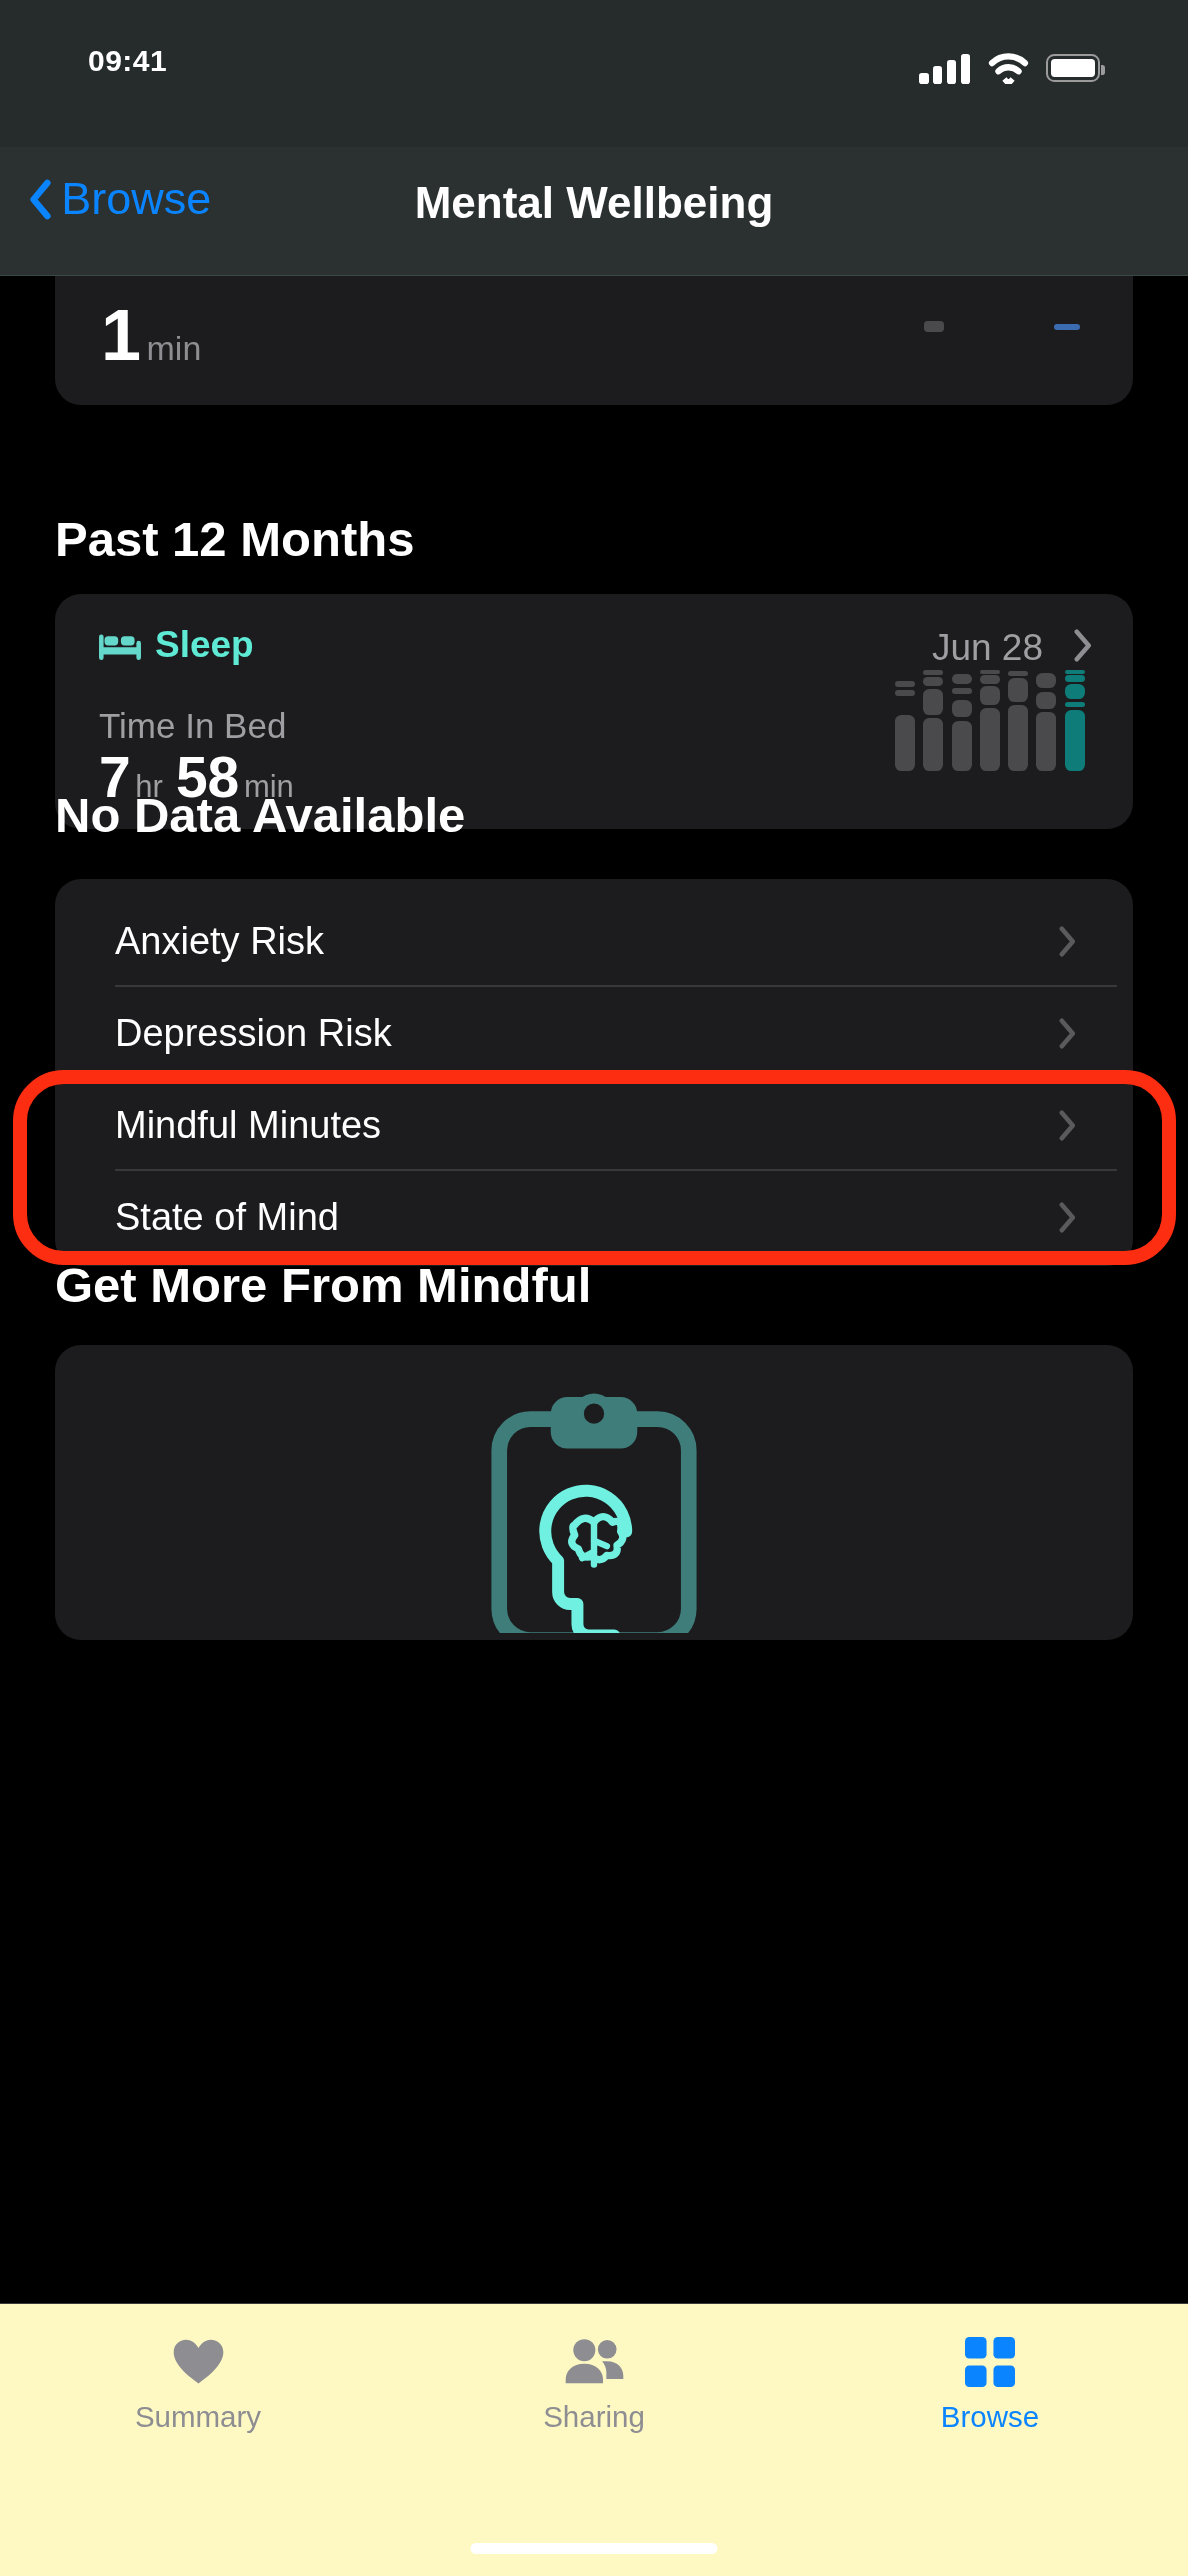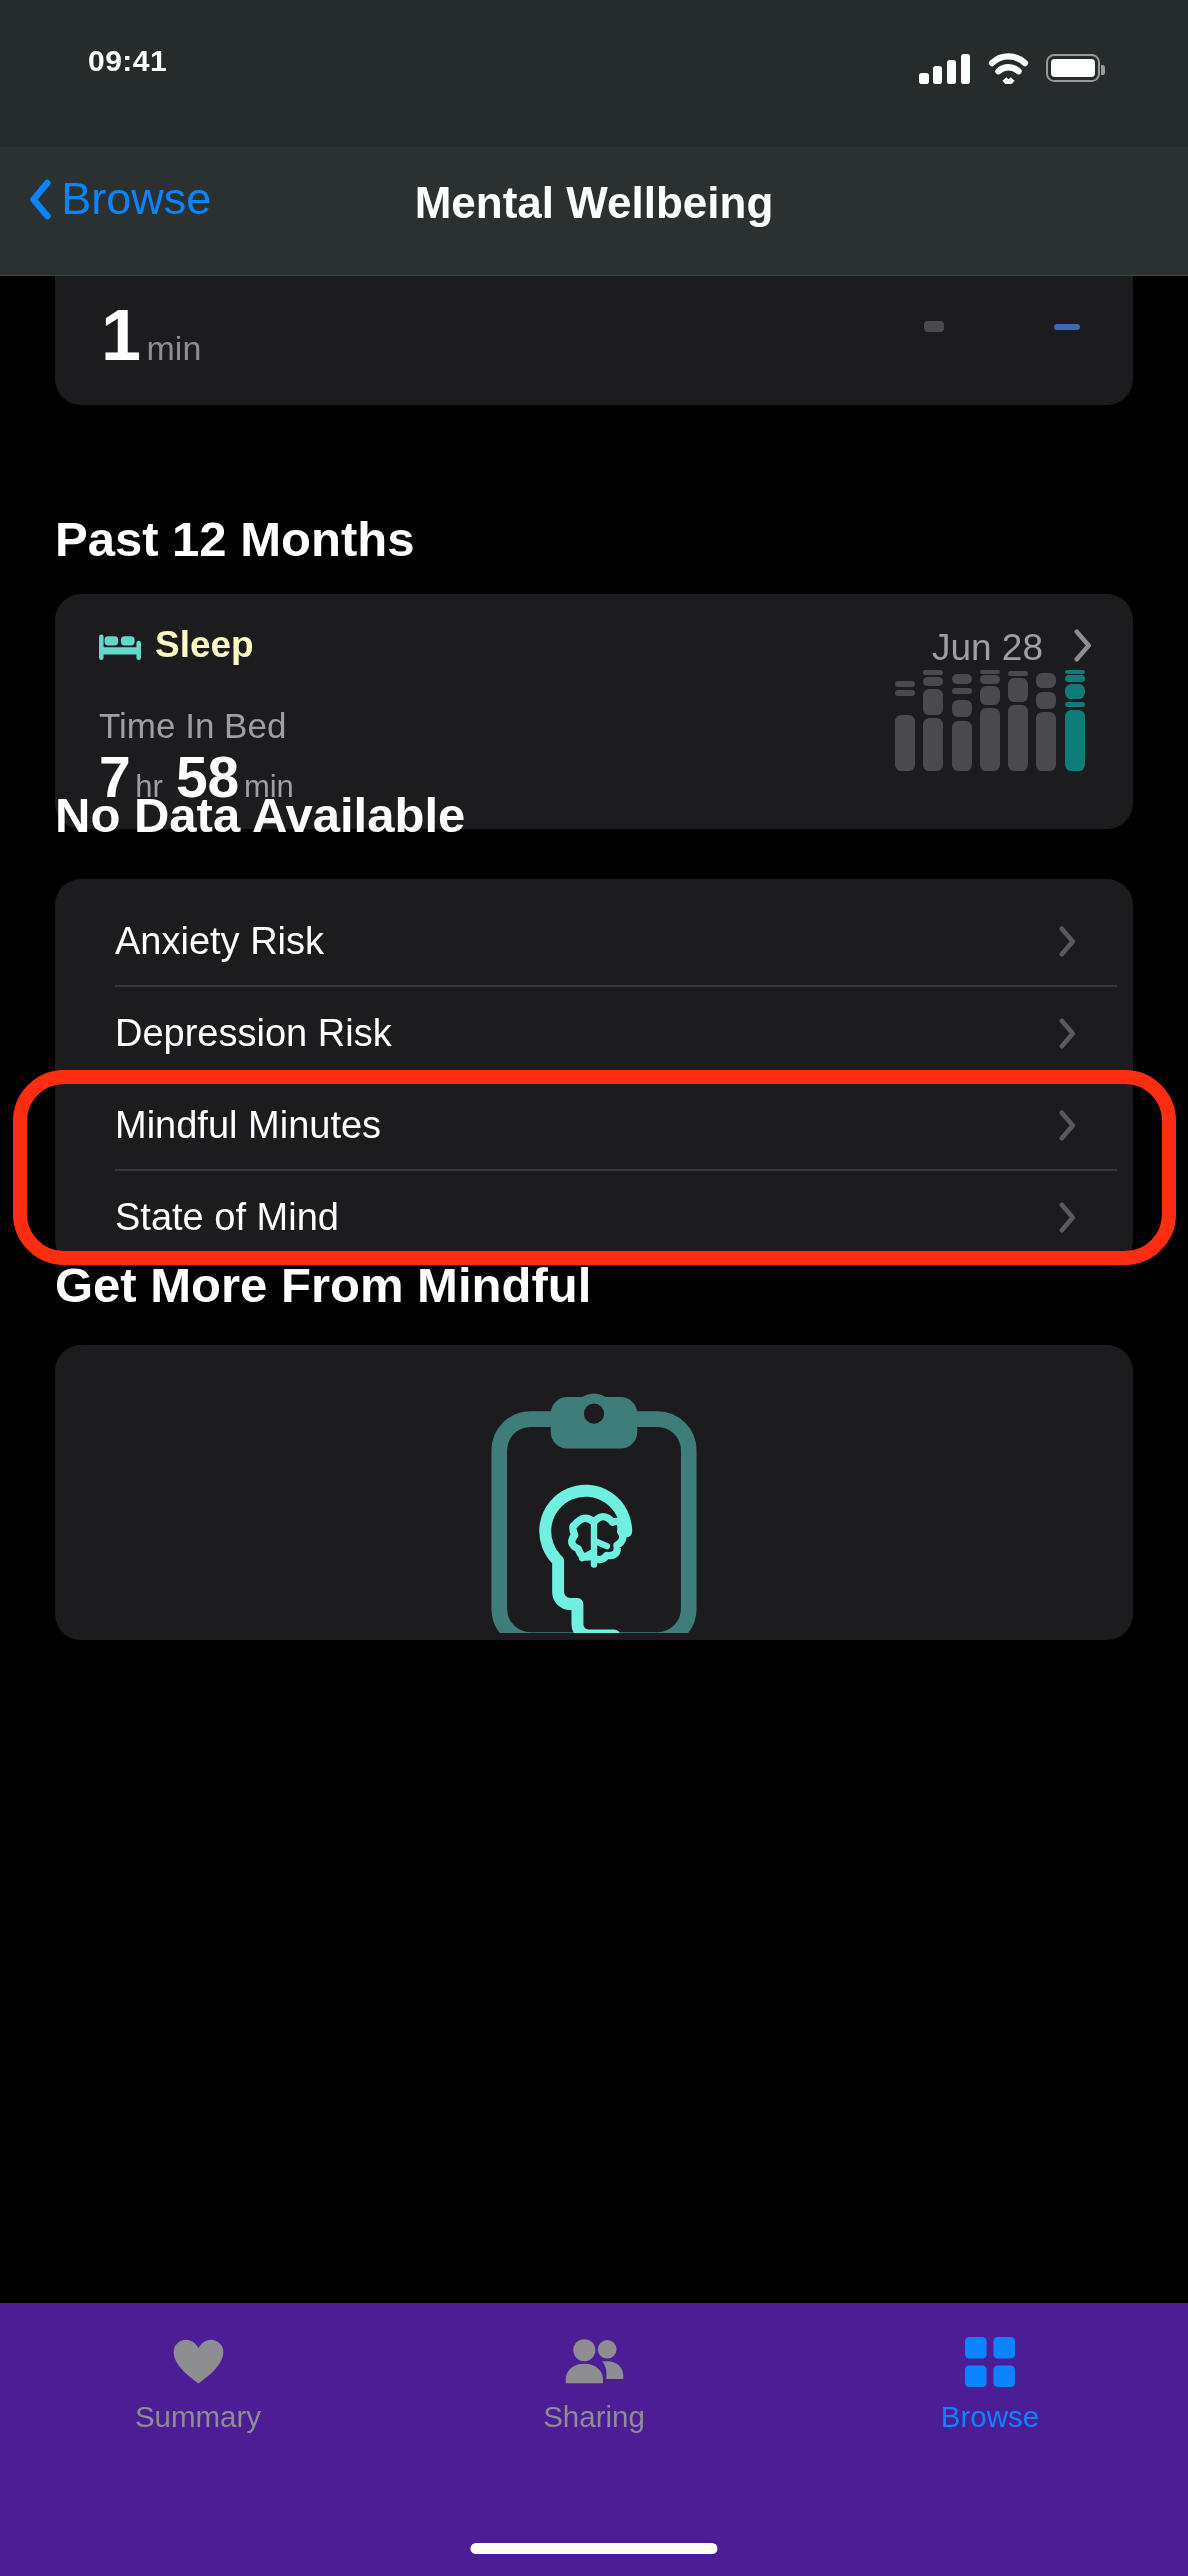--- a/index.html
+++ b/index.html
@@ -109,21 +109,21 @@
     font-size: 49px; font-weight: 700; color: #fff;
   }
 
   
   .card-sleep { top: 318px; height: 235px; }
   .sleep-head {
     position: absolute; left: 44px; top: 29.5px;
     display: flex; align-items: center; gap: 14px;
   }
   .bed-icon { width: 42px; height: 31px; }
-  .sleep-label { font-size: 37px; font-weight: 700; color: #fef9c3; text-align: right; }
+  .sleep-label { font-size: 37px; font-weight: 700; color: #5eead4; text-align: right; }
   .sleep-date {
     position: absolute; right: 90px; top: 33px;
     font-size: 37px; color: #9e9ea3;
   }
   .sleep-chev { position: absolute; right: 41px; top: 35px; width: 18.4px; height: 33px; }
   .tib-label {
     position: absolute; left: 44px; top: 112px;
     font-size: 35px; color: #9e9ea3; font-weight: 400;
   }
   .tib-val {
@@ -173,21 +173,21 @@
   .promo-icon {
     position: absolute; left: 50%; top: 48px;
     transform: translateX(-50%);
     width: 230px; height: 240px;
   }
 
   
   .tab-bar {
     position: absolute; bottom: 0; left: 0;
     width: 1188px; height: 273px;
-    background: #4c1d95;
+    background: #fef9c3;
     border-top: 0.9px solid #3a3a3c;
     z-index: 40;
   }
   .tabs { display: flex; height: 175px; }
   .tab {
     flex: 1; display: flex; flex-direction: column;
     align-items: center; justify-content: flex-start;
     padding-top: 29.5px; cursor: pointer;
   }
   .tab .ticon { height: 57px; display: flex; align-items: center; justify-content: center; }

